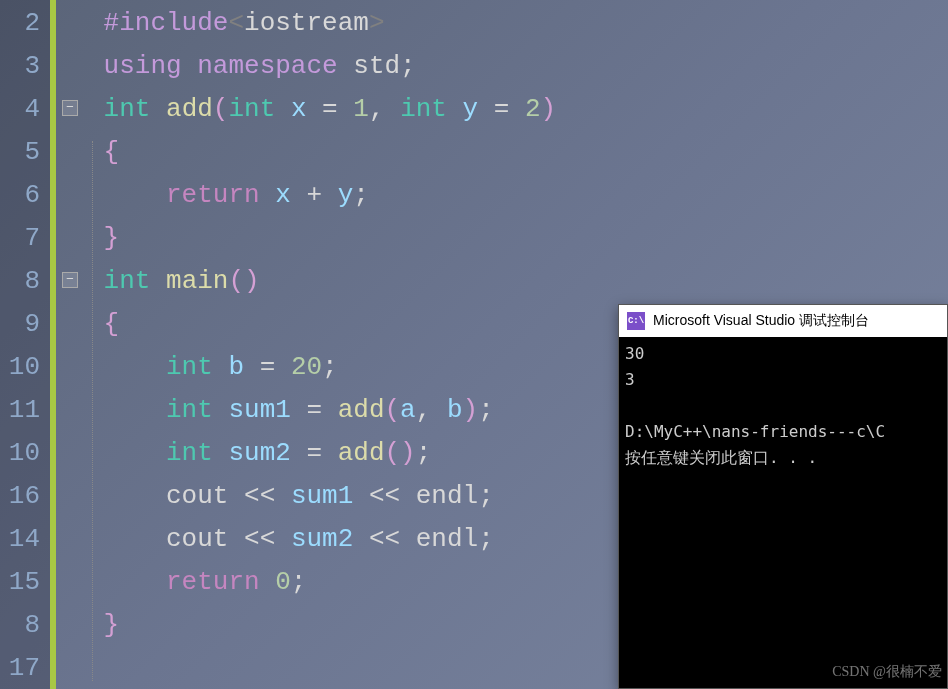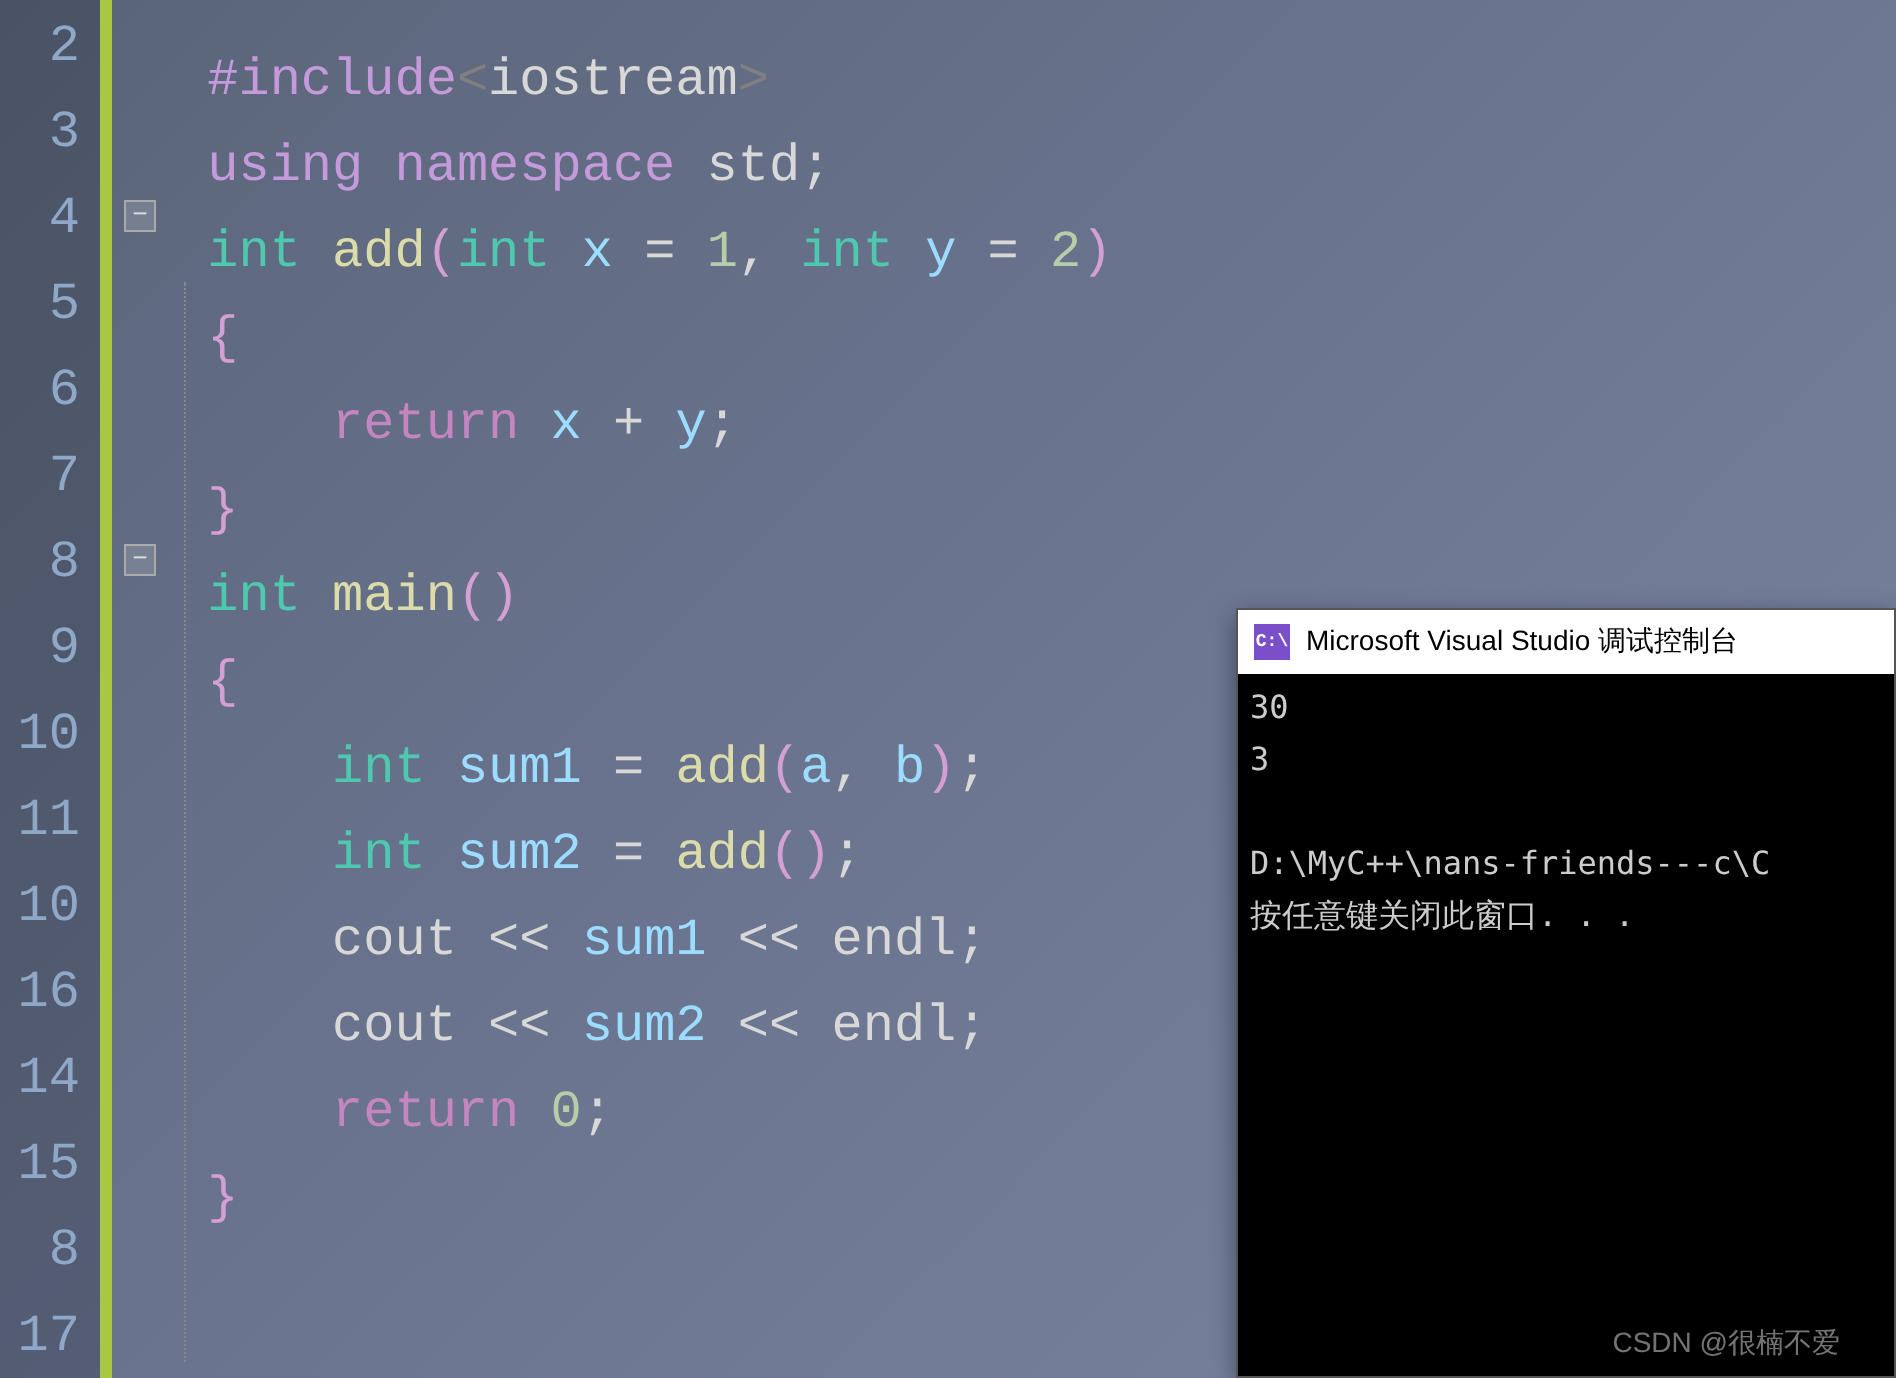--- a/index.html
+++ b/index.html
@@ -47,21 +47,21 @@
       border: 1px solid #aaa;
       background: rgba(255,255,255,0.15);
       color: #ddd;
       font-size: 13px;
       line-height: 13px;
       text-align: center;
       cursor: pointer;
     }
     .code-area {
       flex: 1;
-      padding-top: 19px;
+      padding-top: 2px;
       position: relative;
     }
     .code-line {
       height: 43px;
       line-height: 43px;
       font-size: 26px;
       white-space: pre;
       color: #d8d8d8;
     }
     .scope-line {
@@ -123,23 +123,23 @@
       padding: 4px 6px;
       color: #ccc;
       font-size: 16px;
       line-height: 26px;
       font-family: 'NSimSun', Consolas, monospace;
       white-space: pre;
     }
     .watermark {
       position: absolute;
       bottom: 8px;
-      right: 28px;
+      right: 6px;
       color: rgba(255,255,255,0.45);
-      font-family: Liberation Sans, sans-serif;
+      font-family: Liberation Serif, serif;
       font-size: 14px;
     }
   </style>
 </head>
 <body>
 
 <div class="editor">
   <div class="gutter">
     <div class="line-num">2</div>
     <div class="line-num">3</div>
@@ -166,20 +166,21 @@
   <div class="code-area">
     <div class="scope-line"></div>
     <div class="code-line"> <span class="tok-preproc">#include</span><span class="tok-angle">&lt;</span><span class="tok-white">iostream</span><span class="tok-angle">&gt;</span></div>
     <div class="code-line"> <span class="tok-using">using</span> <span class="tok-using">namespace</span> <span class="tok-white">std</span><span>;</span></div>
     <div class="code-line"> <span class="tok-type">int</span> <span class="tok-func">add</span><span class="tok-paren">(</span><span class="tok-type">int</span> <span class="tok-var">x</span> <span class="tok-op">=</span> <span class="tok-num">1</span><span>,</span> <span class="tok-type">int</span> <span class="tok-var">y</span> <span class="tok-op">=</span> <span class="tok-num">2</span><span class="tok-paren">)</span></div>
     <div class="code-line"> <span class="tok-brace">{</span></div>
     <div class="code-line">     <span class="tok-return">return</span> <span class="tok-var">x</span> <span class="tok-op">+</span> <span class="tok-var">y</span><span>;</span></div>
     <div class="code-line"> <span class="tok-brace">}</span></div>
     <div class="code-line"> <span class="tok-type">int</span> <span class="tok-func">main</span><span class="tok-paren">(</span><span class="tok-paren">)</span></div>
     <div class="code-line"> <span class="tok-brace">{</span></div>
+    <div class="code-line">     <span class="tok-type">int</span> <span class="tok-var">b</span> <span class="tok-op">=</span> <span class="tok-num">20</span><span>;</span></div>
     <div class="code-line">     <span class="tok-type">int</span> <span class="tok-var">sum1</span> <span class="tok-op">=</span> <span class="tok-func">add</span><span class="tok-paren">(</span><span class="tok-var">a</span><span>,</span> <span class="tok-var">b</span><span class="tok-paren">)</span><span>;</span></div>
     <div class="code-line">     <span class="tok-type">int</span> <span class="tok-var">sum2</span> <span class="tok-op">=</span> <span class="tok-func">add</span><span class="tok-paren">(</span><span class="tok-paren">)</span><span>;</span></div>
     <div class="code-line">     <span class="tok-white">cout</span> <span class="tok-op">&lt;&lt;</span> <span class="tok-var">sum1</span> <span class="tok-op">&lt;&lt;</span> <span class="tok-white">endl</span><span>;</span></div>
     <div class="code-line">     <span class="tok-white">cout</span> <span class="tok-op">&lt;&lt;</span> <span class="tok-var">sum2</span> <span class="tok-op">&lt;&lt;</span> <span class="tok-white">endl</span><span>;</span></div>
     <div class="code-line">     <span class="tok-return">return</span> <span class="tok-num">0</span><span>;</span></div>
     <div class="code-line"> <span class="tok-brace">}</span></div>
   </div>
 </div>
 
 <div class="console-window">

